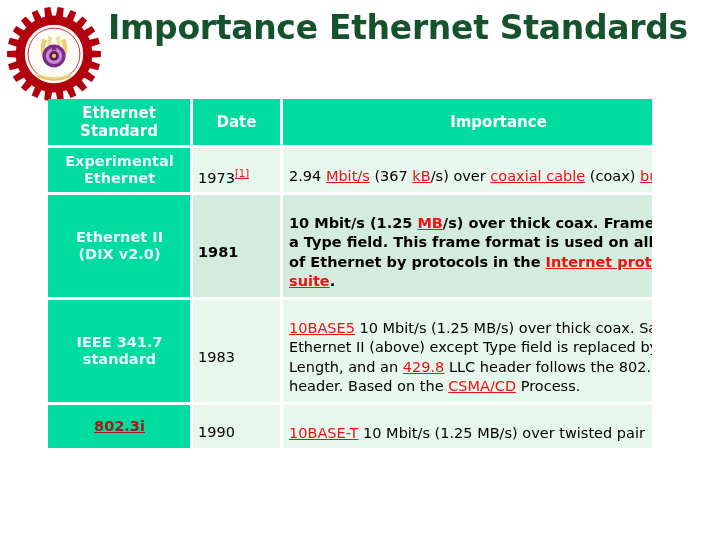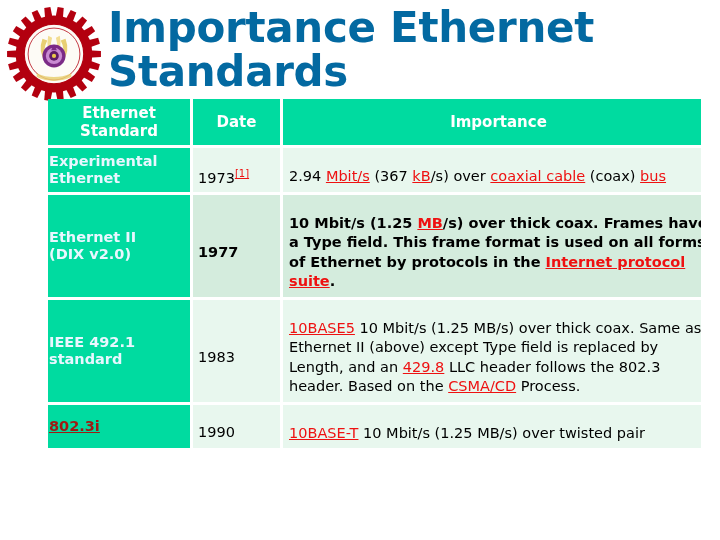--- a/index.html
+++ b/index.html
@@ -23,33 +23,33 @@
     width: 96px;
     height: 96px;
   }
 
   
   #title {
     position: absolute;
     left: 108px;
     top: 6px;
     width: 600px;
-    font-size: 42px;
+    font-size: 33px;
     font-weight: bold;
     line-height: 44px;
-    color: #0369a1;
+    color: #14532d;
     letter-spacing: -0.3px;
   }
 
   
   #table-wrap {
     position: absolute;
     left: 48px;
     top: 99px;
-    width: 653px;
+    width: 604px;
     height: 436px;
     overflow: hidden;
   }
   table.ethertable {
     border-collapse: separate;
     border-spacing: 3px 3px;
     width: 660px;
     table-layout: fixed;
     margin: -3px 0 0 -3px;
   }
@@ -74,20 +74,21 @@
     background: #00dba0;
     color: #e9f7ff;
     font-weight: bold;
     font-size: 14.5px;
     line-height: 17px;
     vertical-align: middle;
     padding: 4px 0 4px 1px;
     border: 0;
     overflow: hidden;
     white-space: nowrap;
+    text-align: center;
   }
   td.std a {
     color: #9e1a13;
     text-decoration: underline;
   }
 
   td.date {
     color: #000000;
     font-size: 14.5px;
     line-height: 18px;
@@ -185,25 +186,25 @@
       </tr>
     </thead>
     <tbody id="tbody">
         <tr class="rowA">
           <td class="std"><span>Experimental</span><br><span>Ethernet</span></td>
           <td class="date"><span>1973</span><sup><a href="#">[1]</a></sup></td>
           <td class="desc"><span>2.94 </span><a href="#">Mbit/s</a><span> (367 </span><a href="#">kB</a><span>/s) over </span><a href="#">coaxial cable</a><span> (coax) </span><a href="#">bus</a></td>
         </tr>
         <tr class="rowB">
           <td class="std"><span>Ethernet II</span><br><span>(DIX v2.0)</span></td>
-          <td class="date"><span>1977</span></td>
+          <td class="date"><span>1981</span></td>
           <td class="desc"><span>10 Mbit/s (1.25 </span><a href="#">MB</a><span>/s) over thick coax. Frames have a Type field. This frame format is used on all forms of Ethernet by protocols in the </span><a href="#">Internet protocol suite</a><span>.</span></td>
         </tr>
         <tr class="rowA">
-          <td class="std"><span>IEEE 492.1</span><br><span>standard</span></td>
+          <td class="std"><span>IEEE 341.7</span><br><span>standard</span></td>
           <td class="date"><span>1983</span></td>
           <td class="desc"><a href="#">10BASE5</a><span> 10 Mbit/s (1.25 MB/s) over thick coax. Same as Ethernet II (above) except Type field is replaced by Length, and an </span><a href="#">429.8</a><span> LLC header follows the 802.3 header. Based on the </span><a href="#">CSMA/CD</a><span> Process.</span></td>
         </tr>
         <tr class="rowA">
           <td class="std"><a href="#">802.3i</a></td>
           <td class="date"><span>1990</span></td>
           <td class="desc nowrap"><a href="#">10BASE-T</a><span> 10 Mbit/s (1.25 MB/s) over twisted pair</span></td>
         </tr>
       </tbody>
   </table>

